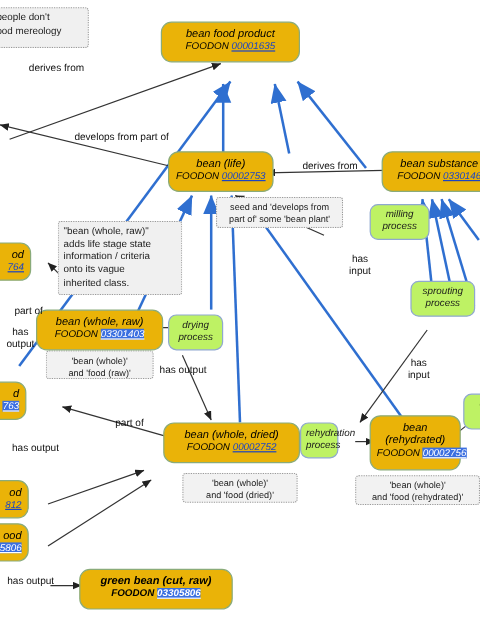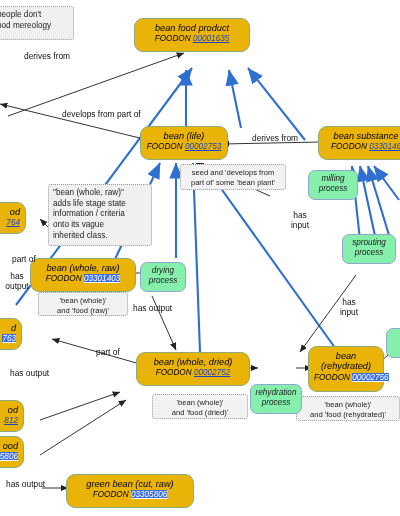--- a/index.html
+++ b/index.html
@@ -24,21 +24,21 @@
   .node .ttl{font-size:9.2px;font-style:italic;white-space:nowrap;}
   .node .sub{font-size:8.2px;font-style:italic;margin-top:1px;white-space:nowrap;}
   .node .sub .id{color:#1b45c4;text-decoration:underline;font-style:italic;}
   .node.sel .sub .id{background:#3b6fe0;color:#ffffff;text-decoration:underline;}
   .node.two .ttl{white-space:normal;}
 
   
   .proc{
     position:absolute;
     box-sizing:border-box;
-    background:#86efac;
+    background:#bef264;
     border:1px solid #8fa8cf;
     border-radius:7px;
     text-align:center;
     font-style:italic;
     font-size:8.2px;
     line-height:1.25;
     color:#1a1a1a;
     padding:3px 4px;
     z-index:4;
   }
@@ -231,41 +231,41 @@
   <div class="node" style="left:-28px;top:400px;width:52px;height:32px;">
     <div class="ttl" style="text-align:right;">od</div>
     <div class="sub" style="text-align:right;"><span class="id">812</span></div>
   </div>
 
   <div class="node" style="left:-28px;top:436px;width:52px;height:32px;">
     <div class="ttl" style="text-align:right;">ood</div>
     <div class="sub" style="text-align:right;"><span class="id" style="background:#3b6fe0;color:#fff;">5806</span></div>
   </div>
 
-  <div class="node" style="left:66px;top:474px;width:128px;height:34px;">
+  <div class="node" style="left:66px;top:474px;width:128px;height:34px;font-weight:bold;">
     <div class="ttl">green bean (cut, raw)</div>
     <div class="sub"><span>FOODON</span> <span class="id" style="background:#3b6fe0;color:#fff;">03305806</span></div>
   </div>
 
   <div class="proc" style="left:308px;top:170px;width:50px;height:30px;">
     <div>milling</div>
     <div>process</div>
   </div>
 
   <div class="proc" style="left:342px;top:234px;width:54px;height:30px;">
     <div>sprouting</div>
     <div>process</div>
   </div>
 
   <div class="proc" style="left:140px;top:262px;width:46px;height:30px;">
     <div>drying</div>
     <div>process</div>
   </div>
 
-  <div class="proc" style="left:250px;top:352px;width:52px;height:30px;margin-top:32px;">
+  <div class="proc" style="left:250px;top:352px;width:32px;height:30px;">
     <div>rehydration</div>
     <div>process</div>
   </div>
 
   <div class="proc" style="left:386px;top:328px;width:36px;height:30px;">
     <div>co</div>
     <div>pr</div>
   </div>
 
 </div>

